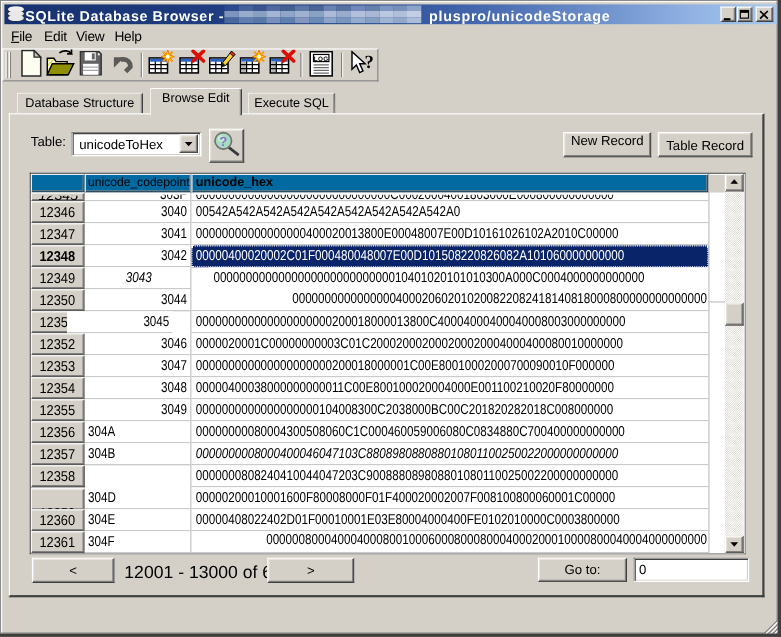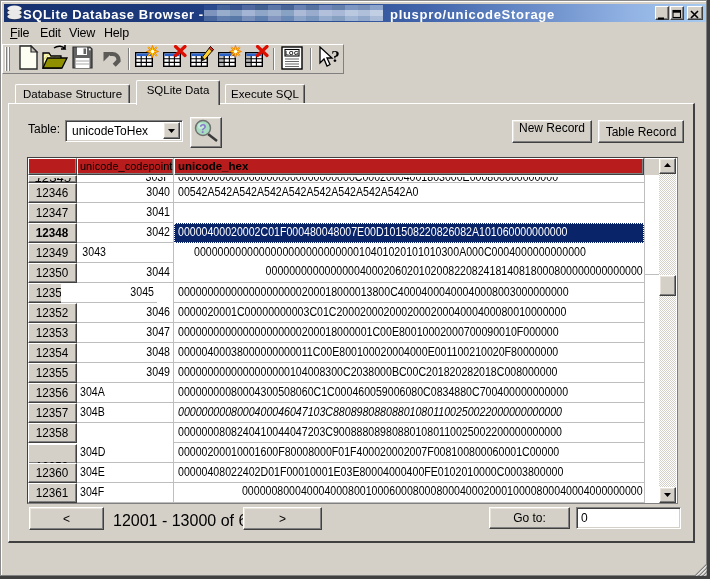--- a/index.html
+++ b/index.html
@@ -30,21 +30,21 @@
 .tsep { top:48px; width:2px; height:22px; border-left:1px solid #808080; border-right:1px solid #ffffff; }
 
 .tab { top:84px; height:19px; background:#d4d0c8; border-top:1px solid #fff; border-left:1px solid #fff; border-right:1px solid #404040; border-radius:2px 2px 0 0; box-shadow:inset -1px 0 0 #808080; font-size:11.5px; text-align:center; padding-top:3px; }
 #tab-active { top:80px; height:25px; z-index:5; }
 
 #pane { left:8px; top:103px; width:687px; height:440px; background:#d4d0c8; border-top:1px solid #ffffff; border-left:1px solid #ffffff; border-right:2px solid #404040; border-bottom:2px solid #404040; }
 .btn3d { background:#d4d0c8; border:1px solid; border-color:#ffffff #404040 #404040 #ffffff; box-shadow:inset -1px -1px 0 #808080, inset 1px 1px 0 #e8e4dc; font-size:12px; color:#000; text-align:center; }
 .sunken { background:#fff; border:1px solid; border-color:#808080 #ffffff #ffffff #808080; box-shadow:inset 1px 1px 0 #404040, inset -1px -1px 0 #d4d0c8; }
 
 #gridframe { left:27px; top:157px; width:651px; height:347px; border:1px solid #808080; border-top-color:#404040; border-left-color:#404040; background:#fff; overflow:hidden; }
-.hcell { position:absolute; background:#b91c1c; border-top:1px solid #fff; border-left:1px solid #fff; border-right:1px solid #404040; border-bottom:1px solid #404040; box-shadow:inset -1px -1px 0 #808080; font-size:11px; }
+.hcell { position:absolute; background:#0369a1; border-top:1px solid #fff; border-left:1px solid #fff; border-right:1px solid #404040; border-bottom:1px solid #404040; box-shadow:inset -1px -1px 0 #808080; font-size:11px; }
 .rnum { position:absolute; overflow:hidden; background:#d4d0c8; border-top:1px solid #fff; border-left:1px solid #fff; border-right:1px solid #404040; border-bottom:1px solid #404040; box-shadow:inset -1px -1px 0 #808080; font-size:13px; text-align:center; }
 .rnum > b, .rnum > i { display:inline-block; transform:scaleX(0.9); font-style:normal; }
 .rnum > i { font-weight:normal; }
 .sx { display:inline-block; transform:scaleX(0.815); transform-origin:0 50%; }
 .sxr { display:inline-block; transform:scaleX(0.815); transform-origin:100% 50%; }
 .pclip { position:absolute; left:0; right:0; top:2px; height:7px; overflow:hidden; display:block; text-decoration:none; }
 .cell { position:absolute; background:#fff; font-size:13px; white-space:pre; overflow:hidden; border-bottom:1px solid #bebebe; }
 
 #vsb { position:absolute; background:#fff;
   background-image:linear-gradient(45deg,#d4d0c8 25%,transparent 25%,transparent 75%,#d4d0c8 75%),linear-gradient(45deg,#d4d0c8 25%,transparent 25%,transparent 75%,#d4d0c8 75%);
@@ -218,21 +218,21 @@
       <text x="11" y="9" font-size="5.8" font-weight="bold" text-anchor="middle" font-family="Liberation Sans" letter-spacing="0.3">LOG</text>
       <path d="M4 13 H18 M4 15.5 H18 M4 18 H18 M4 20.5 H18" stroke="#6a6a6a" stroke-width="1.1"></path>
     </svg>
     <svg class="abs" style="left:317px;top:46px" width="25" height="24" viewBox="0 0 25 24">
       <path d="M3 1 L3 17 L7 13 L10 20 L13 18.5 L10 12 L15 12 Z" fill="#fff" stroke="#000" stroke-width="1.3"></path>
       <text x="18.5" y="15.5" font-size="17" font-weight="bold" text-anchor="middle" font-family="Liberation Serif">?</text>
     </svg>
   </div>
 
 <div class="abs tab" style="left:15px;width:115px;">Database Structure</div>
-<div class="abs tab" id="tab-active" style="left:136px;width:84px;">SQLite Data</div>
+<div class="abs tab" id="tab-active" style="left:136px;width:84px;">Browse Edit</div>
 <div class="abs tab" style="left:225px;width:80px;">Execute SQL</div>
 
 <div class="abs" id="pane"></div>
 
 <div class="abs" style="left:28px;top:122px;font-size:12px;">Table:</div>
 <div class="abs sunken" style="left:65px;top:120px;width:118px;height:22px;">
   <span class="abs" style="left:6px;top:3px;font-size:12px;">unicodeToHex</span>
   <div class="abs btn3d" style="left:97px;top:1px;width:17px;height:17px;"><svg width="15" height="15" viewBox="0 0 15 15">
         <path d="M4 6 L11 6 L7.5 10 Z" fill="#000"></path>
       </svg></div>
@@ -258,25 +258,26 @@
         <i style="position:absolute;left:6px;top:-8px;">12345</i>
       </u>
     </div>
     <div class="cell" style="left:49px;top:17px;width:96px;height:8px;"><u class="pclip"><span class="sxr" style="position:absolute;right:3px;top:-8px;">303F</span></u></div>
     <div class="cell" style="left:146px;top:17px;width:470px;height:8px;"><u class="pclip"><span class="sx" style="position:absolute;left:4px;top:-8px;">000000000000000000000000000000C00020004001803000E000800000000000</span></u></div>
     <div class="rnum" style="left:0;top:25px;width:49px;height:20px;padding-top:1px;"><i>12346</i></div>
     <div class="cell" style="left:49px;top:25px;width:96px;height:20px;padding:1px 3px 0 0;text-align:right;"><span class="sxr">3040</span></div>
     <div class="cell" style="left:146px;top:25px;width:470px;height:20px;padding:1px 0 0 4px;"><span class="sx">00542A542A542A542A542A542A542A542A542A0</span></div>
     <div class="rnum" style="left:0;top:45px;width:49px;height:20px;padding-top:1px;"><i>12347</i></div>
     <div class="cell" style="left:49px;top:45px;width:96px;height:20px;padding:1px 3px 0 0;text-align:right;"><span class="sxr">3041</span></div>
+    <div class="cell" style="left:146px;top:45px;width:470px;height:20px;padding:1px 0 0 4px;"><span class="sx">00000000000000000400020013800E00048007E00D10161026102A2010C00000</span></div>
     <div class="rnum" style="left:0;top:65px;width:49px;height:20px;padding-top:1px;"><b>12348</b></div>
     <div class="cell" style="left:49px;top:65px;width:96px;height:20px;padding:1px 3px 0 0;text-align:right;"><span class="sxr">3042</span></div>
     <div class="cell" style="left:146px;top:65px;width:470px;height:20px;background:#0a246a;color:#fff;border:1px dotted #fff;padding:0px 0 0 3px;"><span class="sx">00000400020002C01F000480048007E00D101508220826082A101060000000000</span></div>
     <div class="rnum" style="left:0;top:85px;width:49px;height:20px;padding-top:1px;"><i>12349</i></div>
-    <div class="cell" style="left:49px;top:85px;width:96px;height:20px;padding:1px 3px 0 0;text-align:left;"><span class="sxr">3043</span></div>
+    <div class="cell" style="left:49px;top:85px;width:96px;height:20px;padding:1px 3px 0 0;text-align:center;font-style:italic;"><span class="sxr">3043</span></div>
     <div class="cell" style="left:162px;top:85px;width:470px;height:32px;padding:1px 0 0 4px;"><span class="sx">000000000000000000000000000010401020101010300A000C0004000000000000</span></div>
     <div class="rnum" style="left:0;top:105px;width:49px;height:20px;padding-top:1px;"><i>12350</i></div>
     <div class="cell" style="left:49px;top:105px;width:96px;height:20px;padding:1px 3px 0 0;text-align:right;"><span class="sxr">3044</span></div>
     <div class="cell" style="left:146px;top:105px;width:470px;height:20px;"><span class="sxr" style="position:absolute;right:1px;top:0;">0000000000000000400020602010200822082418140818000800000000000000</span></div>
     <div class="rnum" style="left:0;top:125px;width:49px;height:20px;padding-top:1px;"><i>12351</i></div>
     <div class="cell" style="left:33px;top:125px;width:96px;height:20px;padding:1px 3px 0 0;text-align:right;"><span class="sxr">3045</span></div>
     <div class="cell" style="left:146px;top:125px;width:470px;height:20px;padding:1px 0 0 4px;"><span class="sx">000000000000000000000200018000013800C40004000400040008003000000000</span></div>
     <div class="rnum" style="left:0;top:145px;width:49px;height:20px;padding-top:1px;"><i>12352</i></div>
     <div class="cell" style="left:49px;top:145px;width:96px;height:20px;padding:1px 3px 0 0;text-align:right;"><span class="sxr">3046</span></div>
     <div class="cell" style="left:146px;top:145px;width:470px;height:20px;padding:1px 0 0 4px;"><span class="sx">0000020001C00000000003C01C200020002000200020004000400080010000000</span></div>

